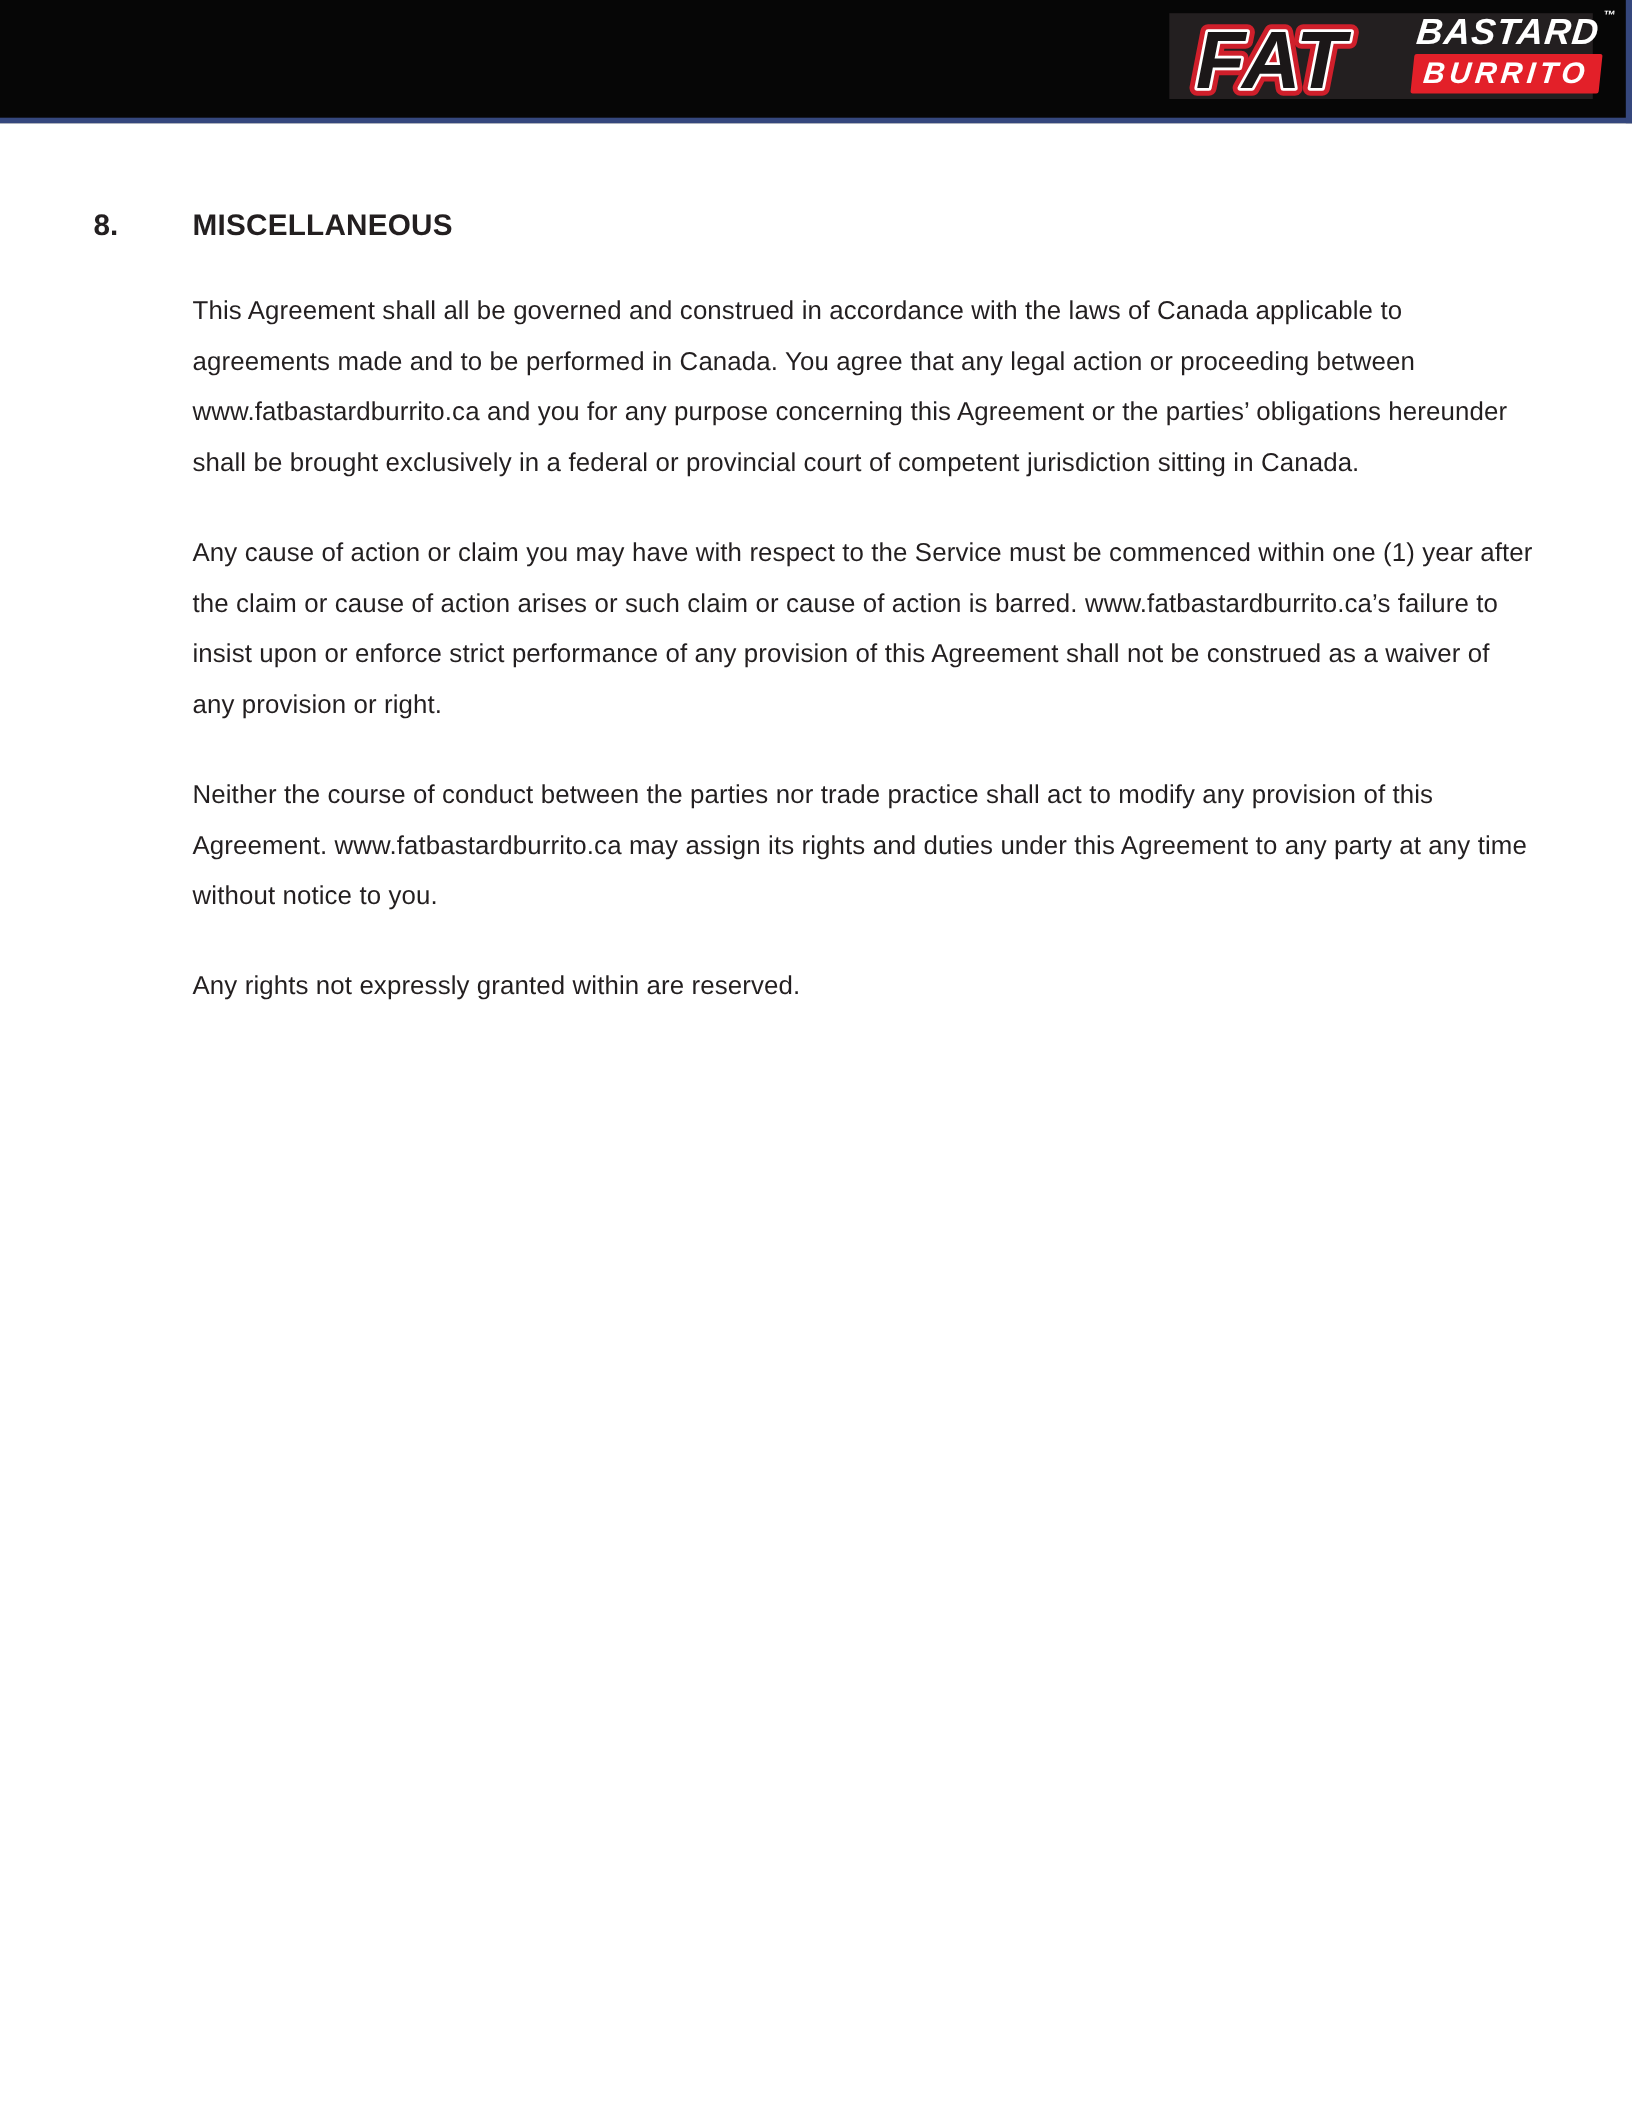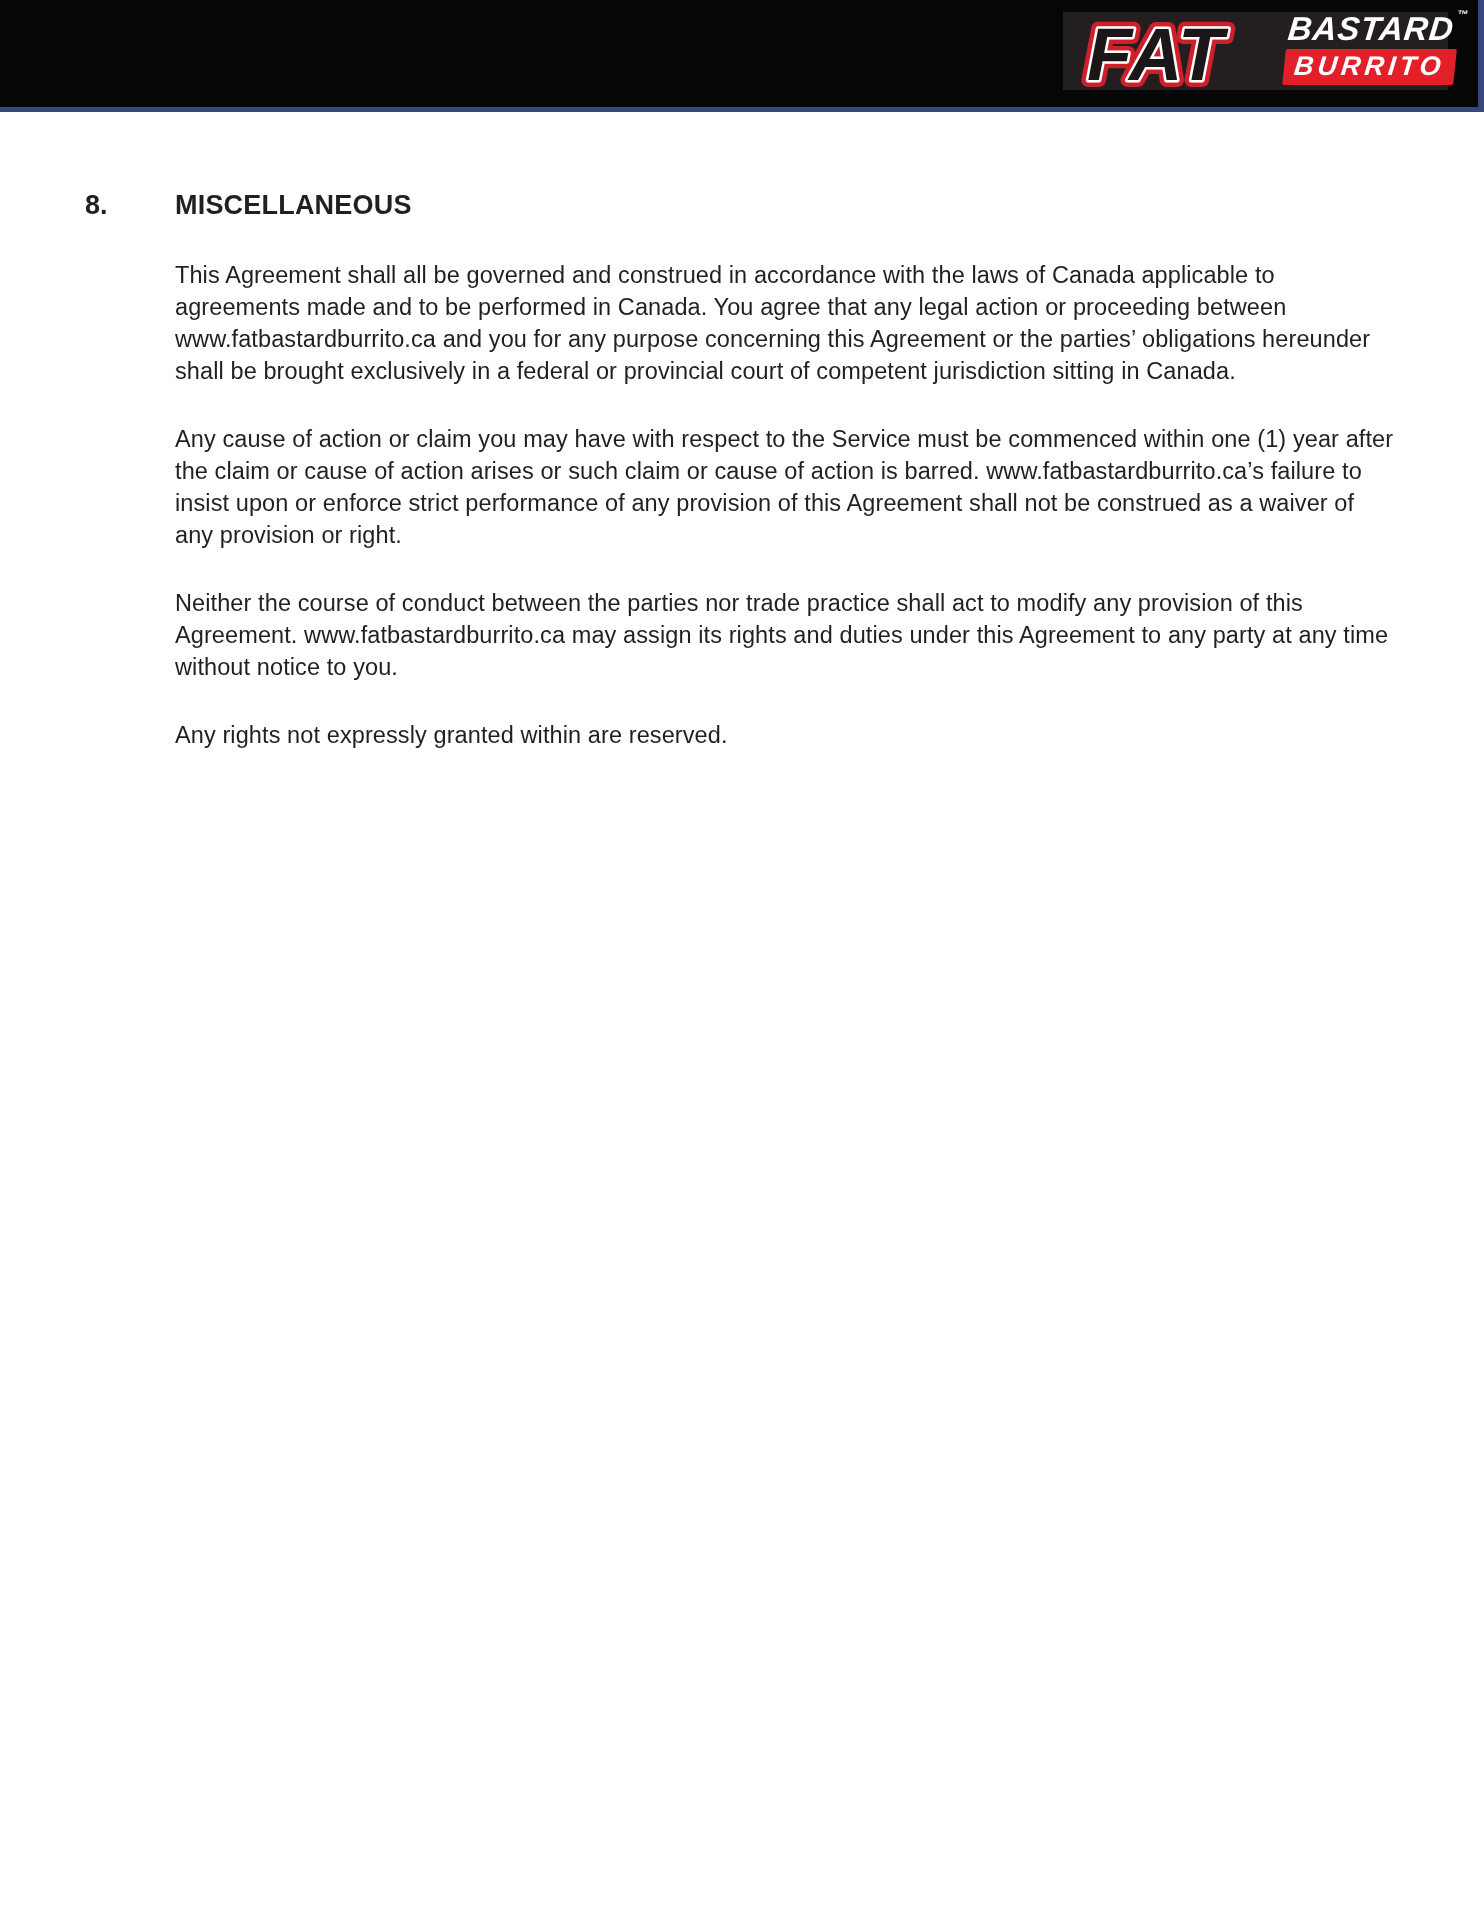--- a/index.html
+++ b/index.html
@@ -109,21 +109,21 @@
     letter-spacing: 0.2px;
     text-align: right;
   }
   .paragraphs {
     margin-left: 90px;
     margin-top: 38px;
     max-width: 1228px;
   }
   .paragraphs p {
     font-size: 23.5px;
-    line-height: 32px;
+    line-height: 46px;
     margin-bottom: 36px;
     letter-spacing: 0.1px;
   }
 </style>
 </head>
 <body>
 
 <div class="page">
 
   <div class="header-bar">

